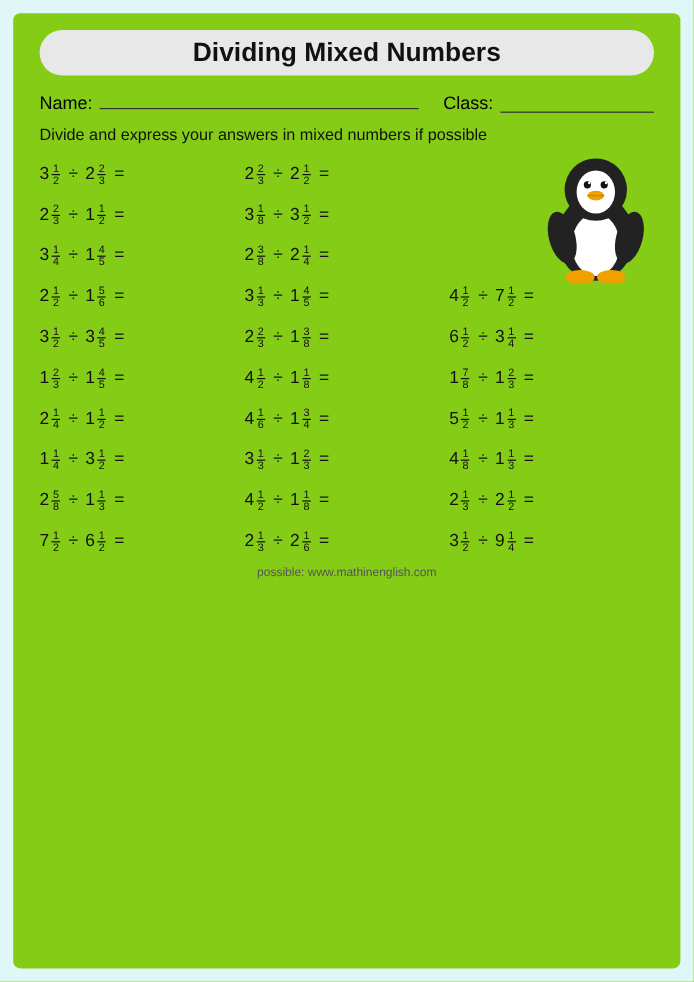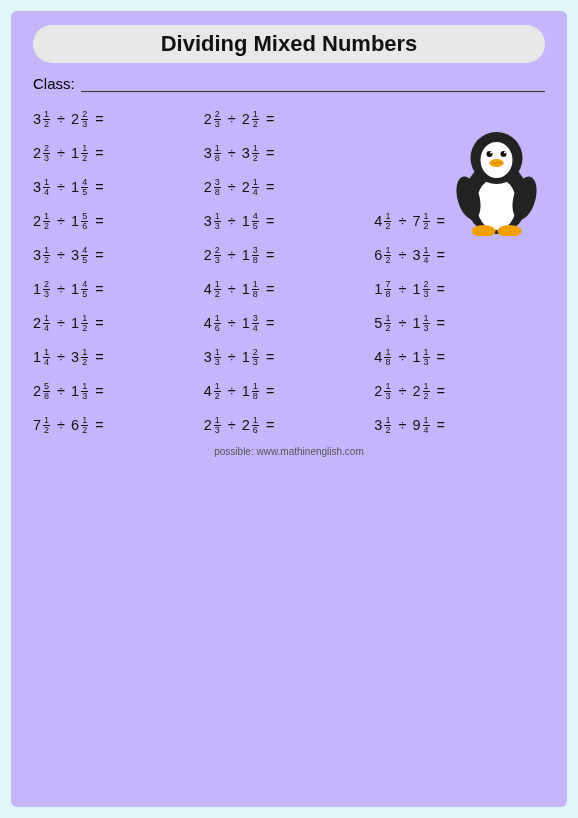--- a/index.html
+++ b/index.html
@@ -6,21 +6,21 @@
     body {
       width: 578px;
       height: 818px;
       background: #e0f7f7;
       font-family: Arial, sans-serif;
       overflow: hidden;
     }
     .page {
       width: 556px;
       height: 796px;
-      background: #c4b5fd;
+      background: #84cc16;
       margin: 11px auto;
       border-radius: 6px;
       padding: 14px 22px 10px 22px;
       position: relative;
     }
     .title-box {
       background: #e8e8e8;
       border-radius: 20px;
       text-align: center;
       padding: 6px 20px;
@@ -39,21 +39,21 @@
       font-size: 15px;
     }
     .name-field {
       display: flex;
       align-items: baseline;
       gap: 6px;
       flex: 1.8;
     }
     .class-field {
       display: flex;
-      align-items: center;
+      align-items: flex-start;
       gap: 6px;
       flex: 1;
     }
     .underline {
       border-bottom: 1.5px solid #333;
       flex: 1;
       height: 16px;
     }
     .instruction {
       font-size: 13.5px;
@@ -113,26 +113,31 @@
   </style>
 </head>
 <body>
 
 <div class="page">
   <div class="title-box">
     <h1>Dividing Mixed Numbers</h1>
   </div>
 
   <div class="name-class-row">
+    <div class="name-field">
+      <span>Name:</span>
+      <div class="underline"></div>
+    </div>
     <div class="class-field">
       <span>Class:</span>
       <div class="underline"></div>
     </div>
   </div>
 
+  <div class="instruction">Divide and express your answers in mixed numbers if possible</div>
 
   <div class="penguin-area">
     <svg viewBox="0 0 100 110" width="105" height="110" xmlns="http://www.w3.org/2000/svg">
 
       <ellipse cx="50" cy="72" rx="32" ry="36" fill="#222"></ellipse>
 
       <ellipse cx="50" cy="78" rx="20" ry="26" fill="white"></ellipse>
 
       <ellipse cx="50" cy="32" rx="26" ry="26" fill="#222"></ellipse>
 

